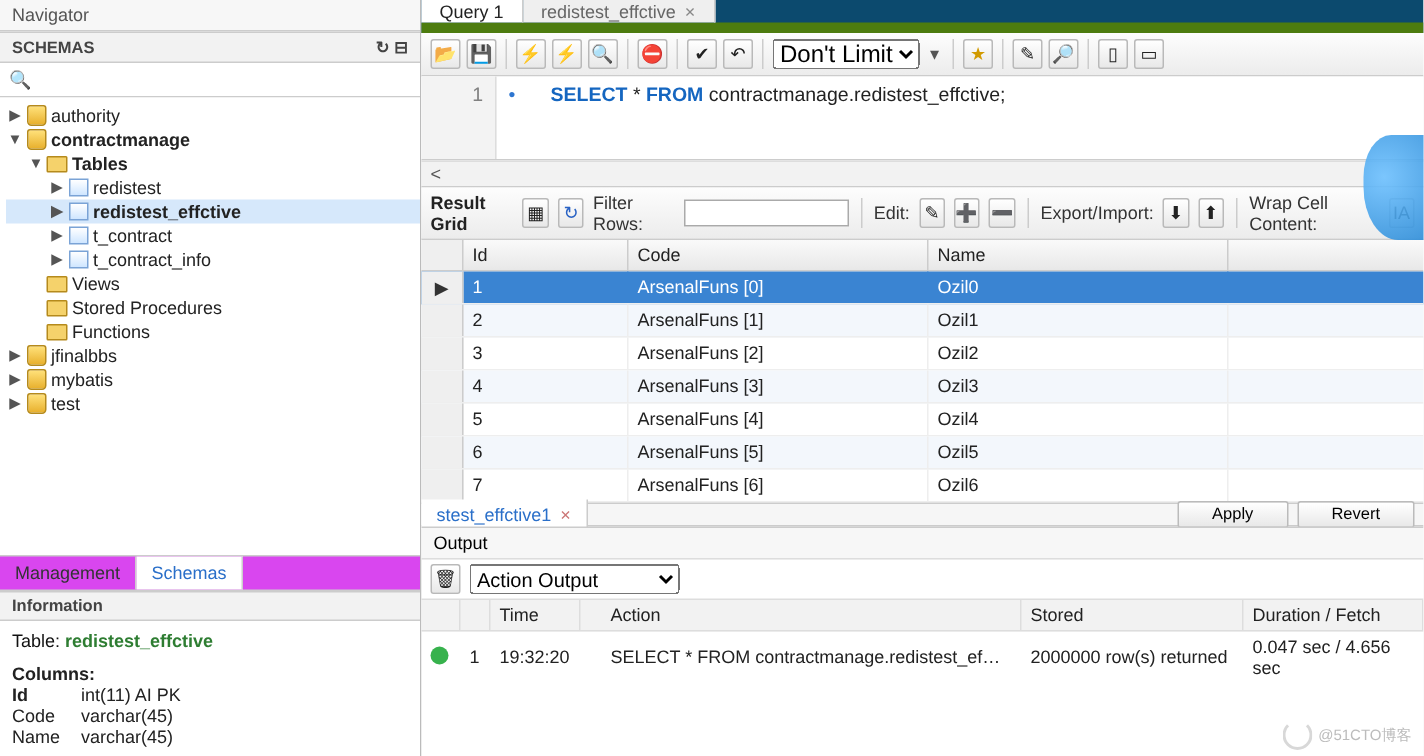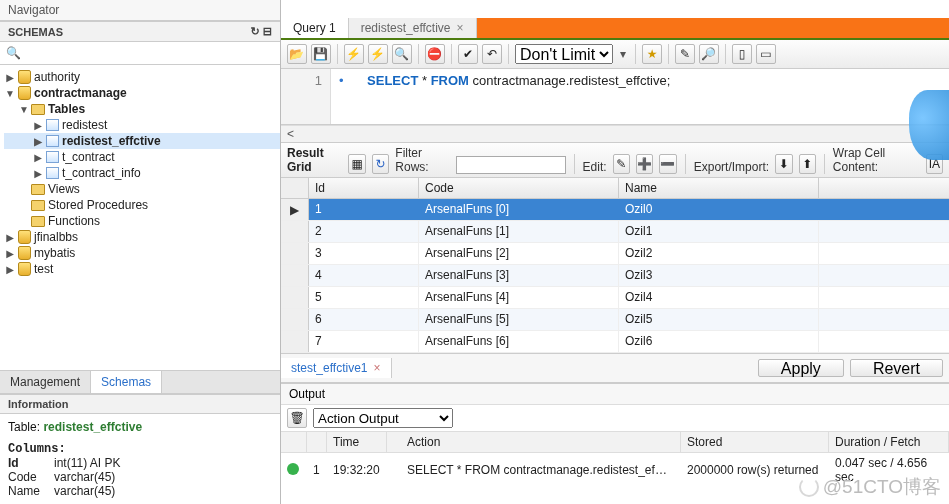--- a/index.html
+++ b/index.html
@@ -19,36 +19,36 @@
   .tree .row { display:flex; align-items:center; padding:1px 0; white-space:nowrap; cursor:pointer; }
   .tree .row.selected { background:#d6e8fb; font-weight:bold; }
   .tree .tw { display:inline-block; width:12px; text-align:center; color:#555; font-size:10px;}
   .tree .ind { display:inline-block; }
   .tree .ico { display:inline-flex; width:16px; height:14px; align-items:center; justify-content:center; margin-right:2px; }
   .db-icon::before { content:""; display:block; width:11px; height:12px; border-radius:2px 2px 3px 3px; background:linear-gradient(#ffe17a,#e8b02d); border:1px solid #b58a1c; }
   .folder-icon::before { content:""; display:block; width:12px; height:9px; background:#f5d26b; border:1px solid #b58a1c; border-radius:1px;}
   .table-icon::before { content:""; display:block; width:11px; height:10px; background:linear-gradient(#fff,#cfe6ff); border:1px solid #7aa3d6; }
   .bold { font-weight:bold; }
 
-  .tabs-small { display:flex; border-top:1px solid #ccc; border-bottom:1px solid #ccc; background:#e5e5e5;}
+  .tabs-small { display:flex; border-top:1px solid #ccc; border-bottom:1px solid #ccc; background:#d946ef;}
   .tabs-small div { padding:4px 10px; cursor:pointer; color:#333; }
   .tabs-small .active { background:#fff; color:#2a6fc9; border-right:1px solid #ccc;}
   .tabs-small div:not(.active){ border-right:1px solid #ccc;}
 
   .info { padding:6px 8px; background:#fff; flex:0 0 auto; }
   .info .section-header { margin:-6px -8px 6px -8px; }
   .info .tablelabel { color:#111; }
   .info .tablename { color:#2e7d32; font-weight:bold; }
-  .info .cols-title { font-weight:bold; margin-top:8px;font-family:Liberation Mono, monospace; }
+  .info .cols-title { font-weight:bold; margin-top:8px; }
   .info .col-row { display:flex; }
   .info .col-row .cn { width:46px; display:inline-block; }
 
   
   .right { flex:1; display:flex; flex-direction:column; background:#fff; }
-  .qtabs { display:flex; background:#f97316; border-bottom:2px solid #4d7c0f; height:22px;margin-top:18px; }
+  .qtabs { display:flex; background:#0c4a6e; border-bottom:7px solid #4d7c0f; height:22px; }
   .qtabs .tab { padding:3px 12px; border-right:1px solid #ccc; background:#fff; cursor:pointer; display:flex; align-items:center;}
   .qtabs .tab.inactive { background:#efefef; color:#666;}
   .qtabs .tab .x { margin-left:6px; color:#888;}
 
   .toolbar { display:flex; align-items:center; gap:4px; padding:4px 6px; background:linear-gradient(#fdfdfd,#ececec); border-bottom:1px solid #ccc; }
   .tbtn { width:20px; height:20px; border:1px solid #b9b9b9; border-radius:2px; display:inline-flex; align-items:center; justify-content:center; background:linear-gradient(#fff,#e8e8e8); cursor:pointer;}
   .tbtn.blue { color:#2962c4;}
   .tbtn.gold { color:#d19a00;}
   .tbtn.red { color:#c33;}
   .tsep { width:1px; height:20px; background:#ccc; margin:0 2px; display:inline-block;}
@@ -57,58 +57,58 @@
 
   .editor { background:#fff; border-bottom:1px solid #ccc; height:56px; display:flex; }
   .gutter { width:50px; background:#f3f3f3; border-right:1px solid #ddd; text-align:right; padding:4px 8px 0 0; color:#808080; font-family:Consolas,monospace; font-size:13px;}
   .code { padding:4px 8px; font-family:Consolas,monospace; font-size:13px; white-space:pre; }
   .code .dot { color:#2e76d0; }
   .kw { color:#1566c0; font-weight:bold;}
   .code .ident { color:#222;}
 
   .hscroll { height:18px; background:#f2f2f2; border-top:1px solid #ddd; border-bottom:1px solid #ccc; display:flex; align-items:center; padding-left:6px; color:#555;}
 
-  .result-toolbar { display:flex; align-items:flex-end; gap:6px; padding:3px 6px; background:linear-gradient(#fdfdfd,#ececec); border-bottom:1px solid #ccc;}
+  .result-toolbar { display:flex; align-items:center; gap:6px; padding:3px 6px; background:linear-gradient(#fdfdfd,#ececec); border-bottom:1px solid #ccc;}
   .result-toolbar .lbl { font-weight:bold;}
   .result-toolbar input { width:110px; height:18px; border:1px solid #aaa;}
   .result-toolbar .group-label { color:#333;}
 
   .grid { flex:0 0 auto; }
   .grid-head { display:flex; background:linear-gradient(#fafafa,#e8e8e8); border-bottom:1px solid #ccc;}
   .gh { border-right:1px solid #ccc; padding:3px 6px; font-weight:normal;}
   .c-rowhead { width:28px; background:#efefef; border-right:1px solid #ccc;}
   .c-id { width:110px;}
   .c-code { width:200px;}
   .c-name { width:200px;}
   .grow { display:flex; border-bottom:1px solid #eee; height:22px; align-items:stretch;}
   .grow:nth-child(even){ background:#f3f7fc;}
   .grow .cell { border-right:1px solid #eee; padding:3px 6px; }
   .grow.selected { background:#3a84d2; color:#fff;}
   .grow.selected .cell { border-right-color:#3a84d2;}
   .grow .rowhead { width:28px; text-align:center; color:#555; background:#efefef; display:flex; align-items:center; justify-content:center; border-right:1px solid #ccc;}
   .grow.selected .rowhead { background:#efefef; color:#333;}
 
-  .result-tabs { display:flex; align-items:center; background:#f6f6f6; border-top:1px solid #ccc; border-bottom:1px solid #ccc; height:30px;}
+  .result-tabs { display:flex; align-items:center; background:#f6f6f6; border-top:1px solid #ccc; border-bottom:1px solid #ccc; height:16px;}
   .result-tabs .rtab { padding:3px 10px; color:#2a6fc9; border-right:1px solid #ccc; background:#fff; display:flex; align-items:center; cursor:pointer;}
   .result-tabs .rtab .x { margin-left:6px; color:#c77;}
   .result-tabs .spacer { flex:1;}
-  .result-tabs button { margin-right:6px; height:18px; padding:0 22px; background:linear-gradient(#fff,#e8e8e8); border:1px solid #bbb; border-radius:2px; cursor:pointer; font-size:16px;}
+  .result-tabs button { margin-right:6px; height:18px; padding:0 22px; background:linear-gradient(#fff,#e8e8e8); border:1px solid #bbb; border-radius:2px; cursor:pointer; font-size:11px;}
 
   .output { flex:1; display:flex; flex-direction:column; border-top:1px solid #ccc;}
   .output-title { padding:3px 8px; color:#000000; background:#f7f7f7; border-bottom:1px solid #ddd;}
   .output-controls { display:flex; align-items:center; gap:6px; padding:3px 6px; border-bottom:1px solid #ddd;}
   .output-controls select { height:20px; width:140px;}
   .output-head { display:flex; background:#f2f2f2; border-bottom:1px solid #ddd; }
   .oh { padding:3px 6px; border-right:1px solid #ddd;}
   .o-status{width:26px;} .o-num{width:20px;} .o-time{width:60px;} .o-action{width:280px;margin-left:14px;} .o-msg{flex:1;} .o-dur{width:120px;}
   .output-row { display:flex; padding:0; align-items:center; }
   .output-row .oc { padding:3px 6px; border-right:1px solid transparent;}
   .status-ok { display:inline-block; width:12px; height:12px; border-radius:50%; background:#37b24d;}
 
-  .watermark { position:absolute; right:8px; bottom:4px; color:#bcbcbc; font-size:19px; pointer-events:none; display:flex; align-items:center; gap:4px;}
+  .watermark { position:absolute; right:8px; bottom:4px; color:#bcbcbc; font-size:10px; pointer-events:none; display:flex; align-items:center; gap:4px;}
   .watermark::before { content:""; width:16px; height:16px; border:2px solid #d8d8d8; border-top-color:transparent; border-radius:50%; display:inline-block;}
 
   .bird { position:absolute; right:-6px; top:90px; width:46px; height:70px; background:radial-gradient(circle at 30% 40%, #6ec1ff, #2a8ad6); border-radius:40% 0 0 50%; opacity:.9;}
 </style>
 </head>
 <body>
 
 <div class="app">
 
   <div class="left">

